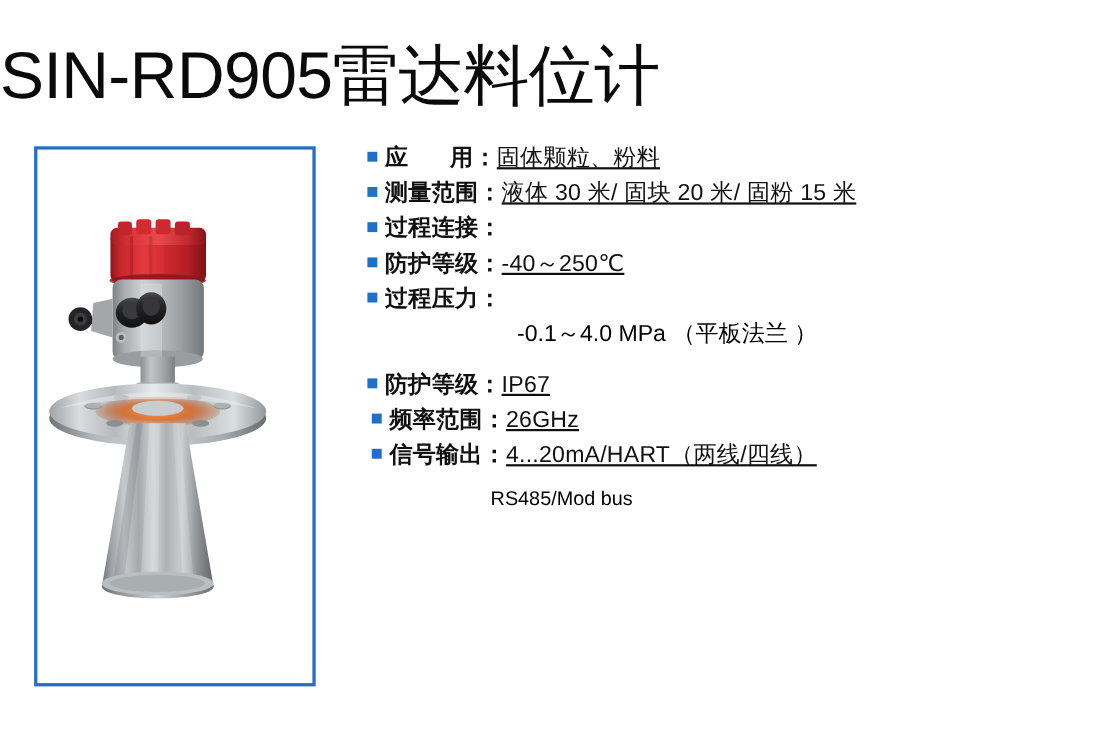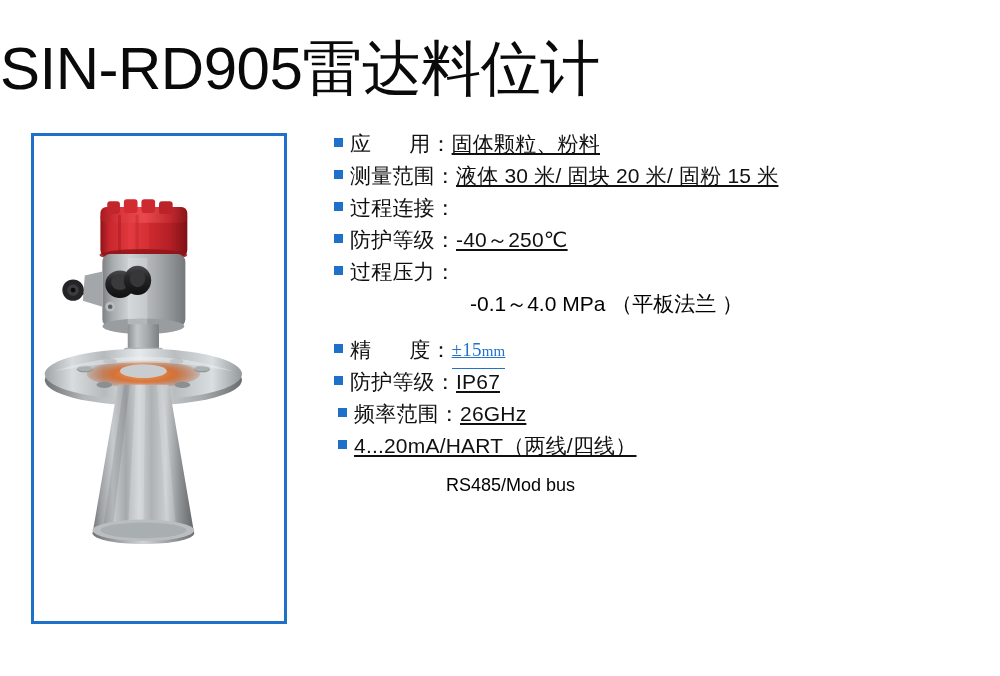--- a/index.html
+++ b/index.html
@@ -73,20 +73,21 @@
     flex: 0 0 9px;
     margin-top: 10px;
     margin-right: 7px;
   }
   .bullet.indent-sm { margin-left: 4px; }
   .spec-label {
     font-size: 21px;
     line-height: 31px;
     color: #101010;
     letter-spacing: 0.2px;
+    font-weight: bold;
   }
   .spec-label .pad {
     display: inline-block;
     width: 38px;
   }
   .spec-value {
     font-size: 21px;
     line-height: 31px;
     color: #101010;
     letter-spacing: 0.2px;
@@ -307,38 +308,34 @@
       <span class="spec-label"><span>过程压力</span><span>：</span></span>
     </div>
 
     <div class="spec-continuation">-0.1～4.0 MPa （平板法兰 ）</div>
   </div>
 
   <div class="group-gap"></div>
 
   <div>
 
-    <div class="spec-row">
-      <span class="bullet"></span>
-      <span class="spec-label"><span>精</span><span class="pad"></span><span>度</span><span>：</span></span>
-      <span class="spec-value accent"><span>±15</span><span class="unit-sm">mm</span></span>
-    </div>
 
     <div class="spec-row">
       <span class="bullet"></span>
       <span class="spec-label"><span>防护等级</span><span>：</span></span>
       <span class="spec-value">IP67</span>
     </div>
 
     <div class="spec-row">
       <span class="bullet indent-sm"></span>
       <span class="spec-label"><span>频率范围</span><span>：</span></span>
       <span class="spec-value">26GHz</span>
     </div>
 
     <div class="spec-row">
       <span class="bullet indent-sm"></span>
+      <span class="spec-label"><span>信号输出</span><span>：</span></span>
       <span class="spec-value">4...20mA/HART（两线/四线）</span>
     </div>
 
     <div class="spec-trailer">RS485/Mod bus</div>
   </div>
 </div>
 
 </body></html>

